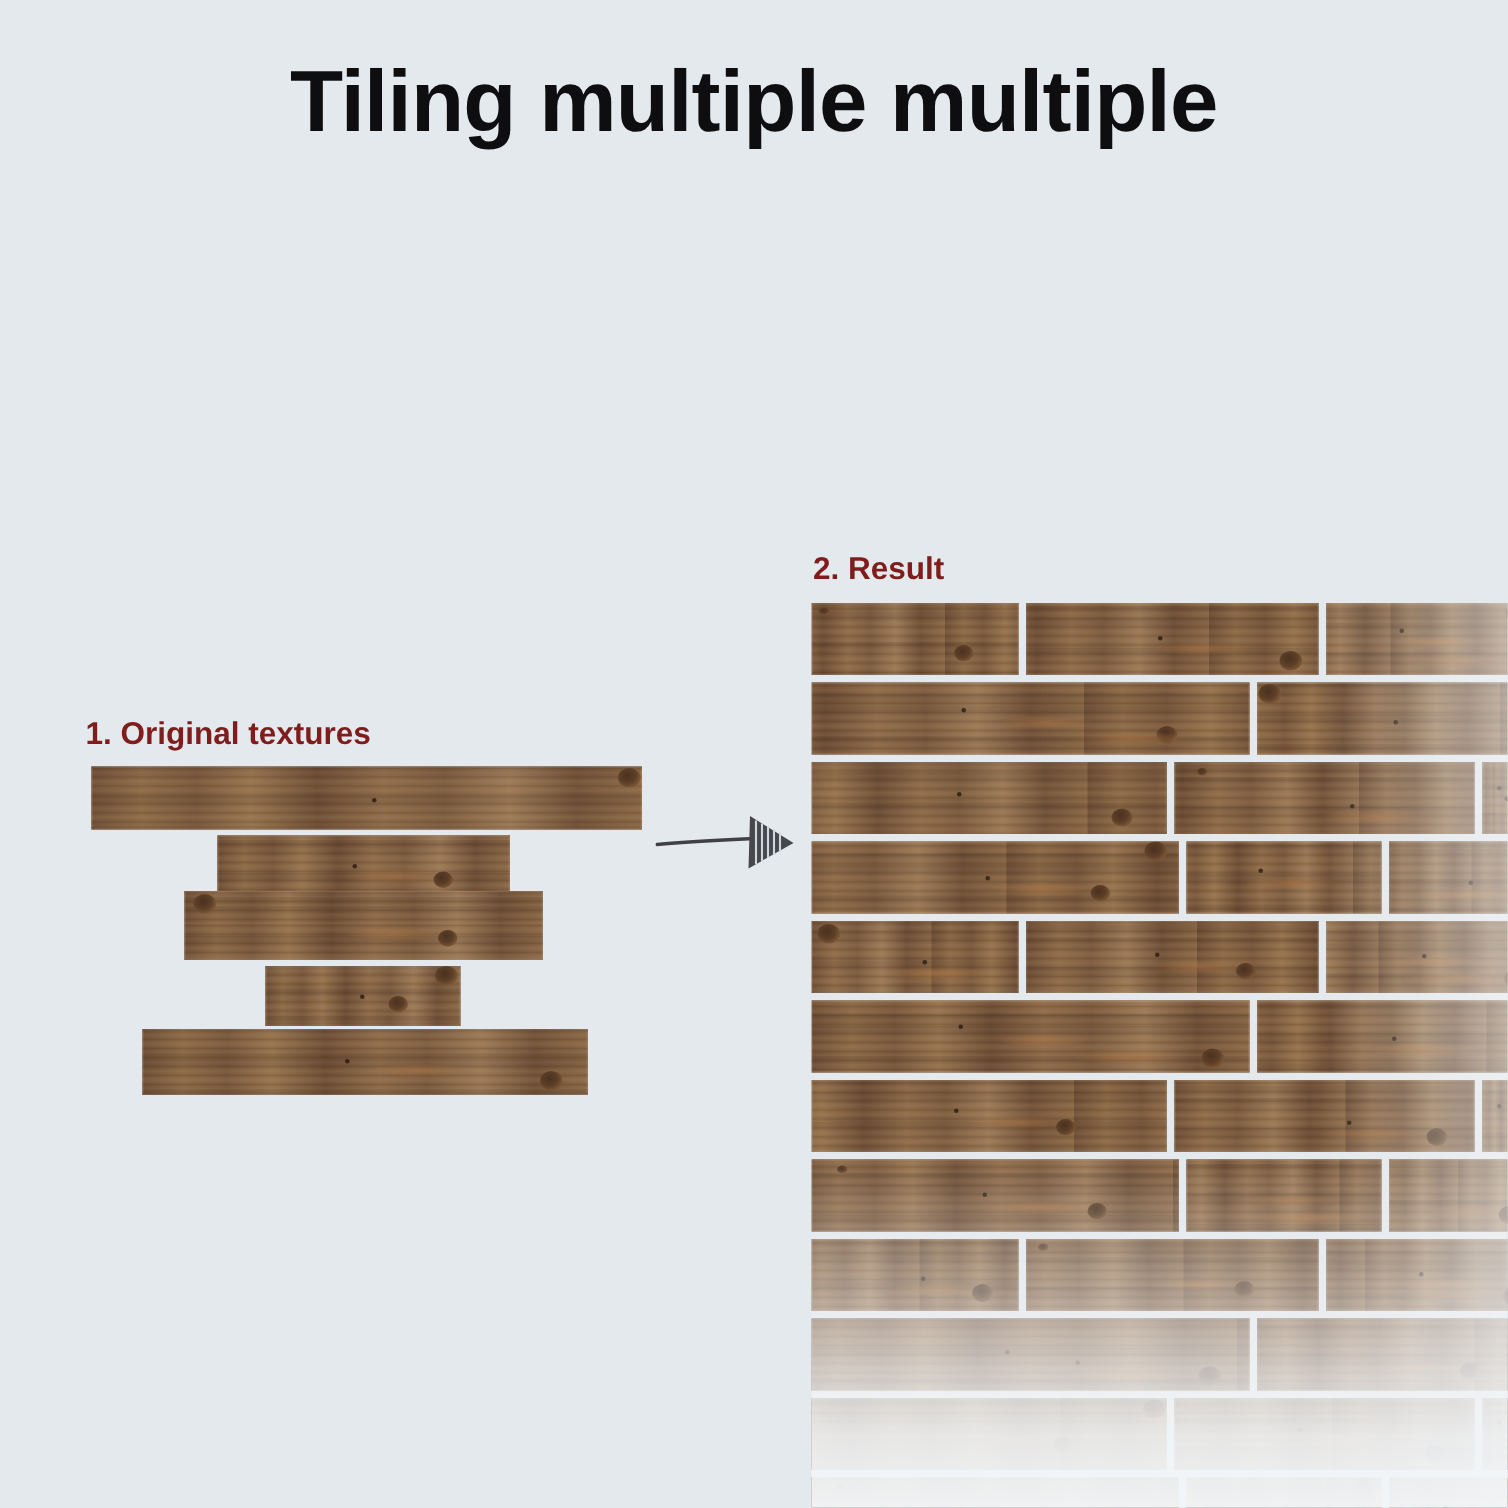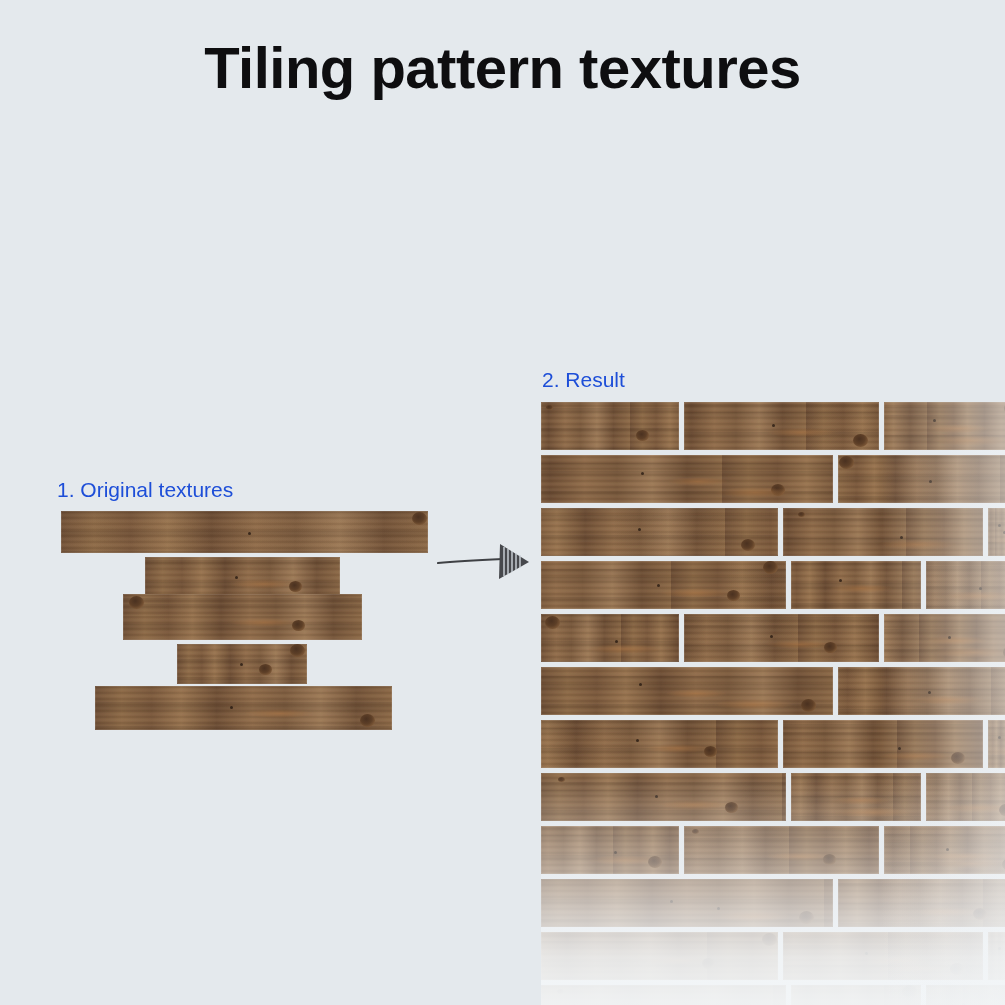--- a/index.html
+++ b/index.html
@@ -43,22 +43,22 @@
     font-weight: 400;
     color: #1d1f22;
     line-height: 1.25;
     white-space: nowrap;
   }
 
   
   .caption {
     position: absolute;
     font-size: 21px;
-    font-weight: 400;
-    color: #1d4ed8;
+    font-weight: 700;
+    color: #7f1d1d;
     white-space: nowrap;
   }
   #caption-original { left: 57px; top: 478px; }
   #caption-result   { left: 542px; top: 368px; }
 
   
   .plank {
     position: absolute;
     overflow: hidden;
     background-color: #7d5c3f;
@@ -166,21 +166,21 @@
       rgba(241,244,246,0.42) 80%,
       rgba(242,245,247,0.52) 100%);
     pointer-events: none;
   }
 </style>
 </head>
 <body>
 
 <div id="page">
 
-  <div id="title">Tiling pattern textures</div>
+  <div id="title">Tiling multiple multiple</div>
 
   <div class="caption" id="caption-original">1. Original textures</div>
   <div class="caption" id="caption-result">2. Result</div>
 
   <div id="original-textures">
       <div class="plank" style="left: 61px; top: 511px; width: 367px; height: 42px; background-position: 0px 0px, 0px 0px, 0px 0px;">
         <div class="knot" style="width: 15px; height: 13px; left: 351px; top: 1px;"></div>
         <div class="nail" style="width: 3px; height: 3px; left: 187px; top: 21px;"></div>
       </div>
       <div class="plank" style="left: 145px; top: 557px; width: 195px; height: 42px; background-position: 37px 11px, 0px 5px, 0px 0px;">

